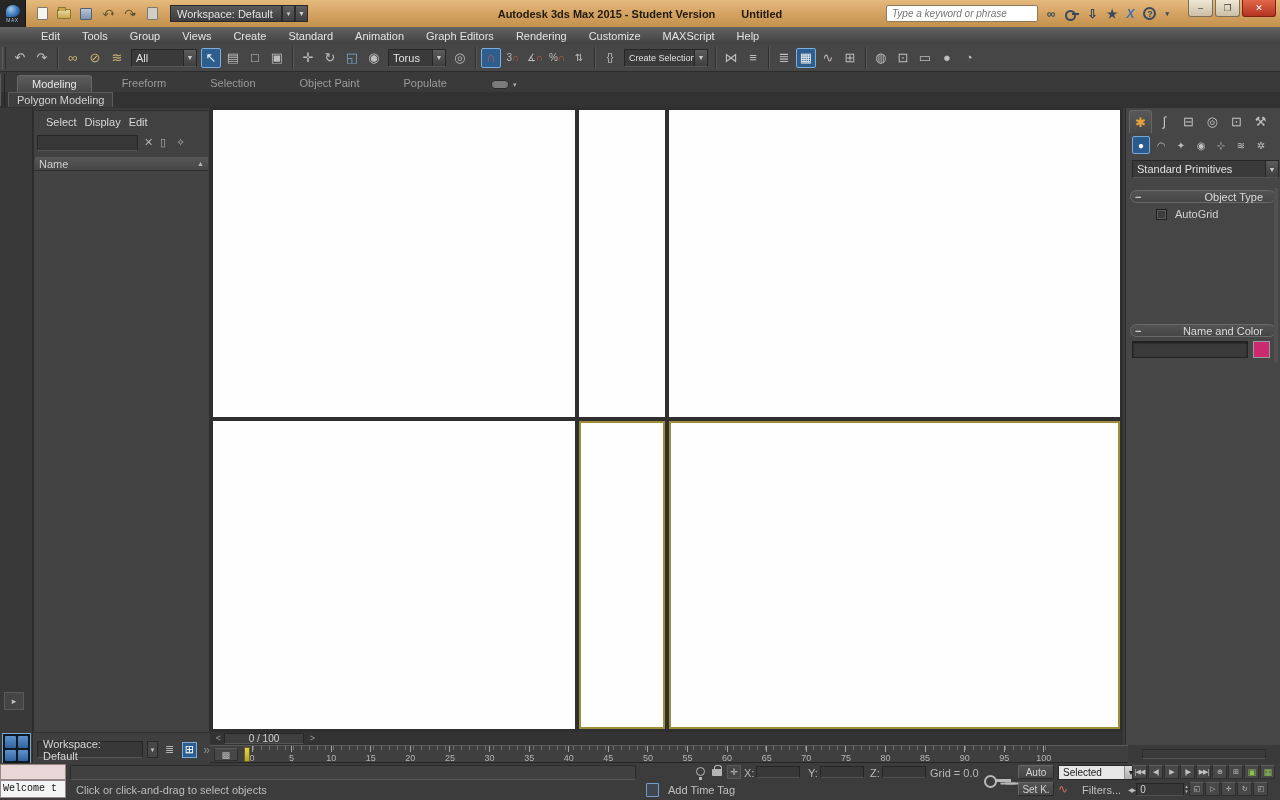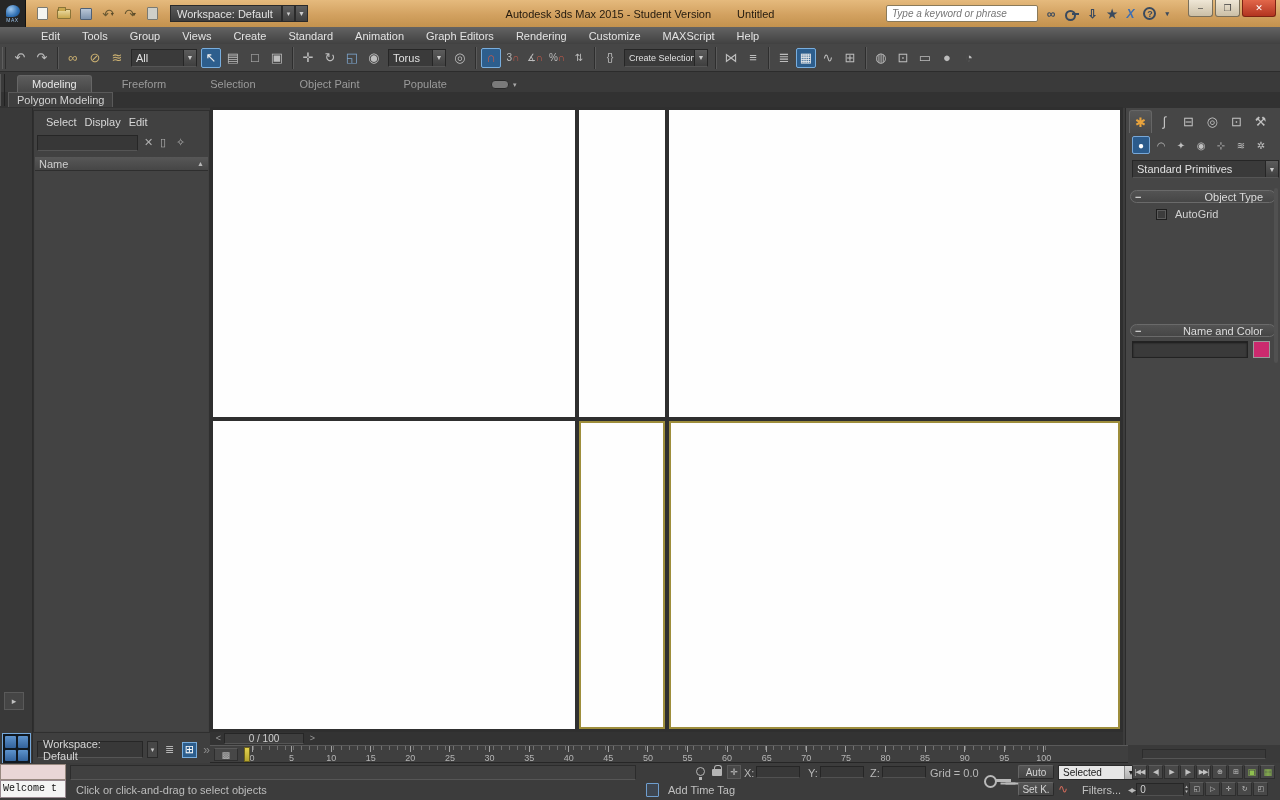--- a/index.html
+++ b/index.html
@@ -17,21 +17,21 @@
   .ic-page.gray{background:#cfcfc8}
   .ic-folder{width:14px;height:10px;background:linear-gradient(#ead9a0,#c9a84e);border:1px solid #8a7438;border-radius:1px;position:relative}
   .ic-folder:before{content:"";position:absolute;left:0;top:-3px;width:6px;height:3px;background:#c9a84e;border:1px solid #8a7438;border-bottom:none;border-radius:1px 1px 0 0}
   .ic-save{width:12px;height:12px;background:linear-gradient(#b9c6d6,#7e93ad);border:1px solid #4f6075;border-radius:1px}
   .ga{color:#6b5a33;font-size:14px;line-height:1}
   .tinyarr{font-size:6px;color:#5a4a28;margin-left:-3px}
   .ws-combo{display:flex;align-items:center;height:17px;margin-left:4px}
   .ws-combo .box{background:linear-gradient(#5a5a5a,#3c3c3c);border:1px solid #2a2a2a;color:#e2e2e2;height:17px;display:flex;align-items:center;padding:0 6px;min-width:112px}
   .ws-combo .arr,.ws-combo .split{background:linear-gradient(#5e5e5e,#404040);border:1px solid #2a2a2a;height:17px;width:13px;display:flex;align-items:center;justify-content:center;color:#ccc;font-size:7px}
   #title-center{position:absolute;left:0;right:0;top:0;height:27px;display:flex;align-items:center;justify-content:center;gap:26px;pointer-events:none}
-  #title-center span{color:#231a0e;font-weight:normal;font-size:11px}
+  #title-center span{color:#231a0e;font-weight:bold;font-size:11px}
   #search-wrap{position:absolute;left:886px;top:5px;display:flex;align-items:center;gap:9px}
   #search-box{width:152px;height:17px;background:#fff;border:1px solid #8a7a5a;border-radius:2px;font-style:italic;color:#8a8a8a;font-size:10px;padding:0 5px;font-family:"Liberation Sans",sans-serif}
   .t-ic{color:#3a4a5e;font-size:12px;font-weight:bold;line-height:1}
   .key-ic{width:14px;height:8px;position:relative}
   .key-ic:before{content:"";position:absolute;left:0;top:0;width:7px;height:7px;border:2px solid #3a4a5e;border-radius:50%}
   .key-ic:after{content:"";position:absolute;left:7px;top:3px;width:7px;height:2px;background:#3a4a5e;box-shadow:4px 2px 0 -1px #3a4a5e}
   .help-ic{width:13px;height:13px;border:2px solid #3a4a5e;border-radius:50%;display:flex;align-items:center;justify-content:center;font-weight:bold;font-size:9px;color:#3a4a5e}
   #winbtns{position:absolute;right:4px;top:0;display:flex;gap:2px}
   .wbtn{width:25px;height:17px;border:1px solid #7a6f5a;border-top:none;border-radius:0 0 3px 3px;display:flex;align-items:center;justify-content:center;font-size:9px;color:#3a3a3a;background:linear-gradient(#efe7d6,#cbbfa6)}
   .wbtn.close{width:34px;background:linear-gradient(#e2674a,#b23420);color:#fff;border-color:#7c2213}
@@ -292,21 +292,21 @@
   <span class="tbsep"></span>
   <span class="tbi">◍</span>
   <span class="tbi">⊡</span>
   <span class="tbi">▭</span>
   <span class="tbi">●</span>
   <span class="tbi">◔</span>
 </div>
 
 <div id="ribbonrow">
   <span class="rgrip"></span>
-  <span style="display:flex;align-items:flex-end">
+  <span style="display:flex;align-items:flex-start">
 
   <span class="rtab active">Modeling</span>
       <span class="rtab">Freeform</span>
       <span class="rtab">Selection</span>
       <span class="rtab">Object Paint</span>
       <span class="rtab">Populate</span>
     </span>
   <span id="ribbon-toggle">
     <span class="pill"></span>
     <span style="font-size:7px;color:#aaa">▾</span>

